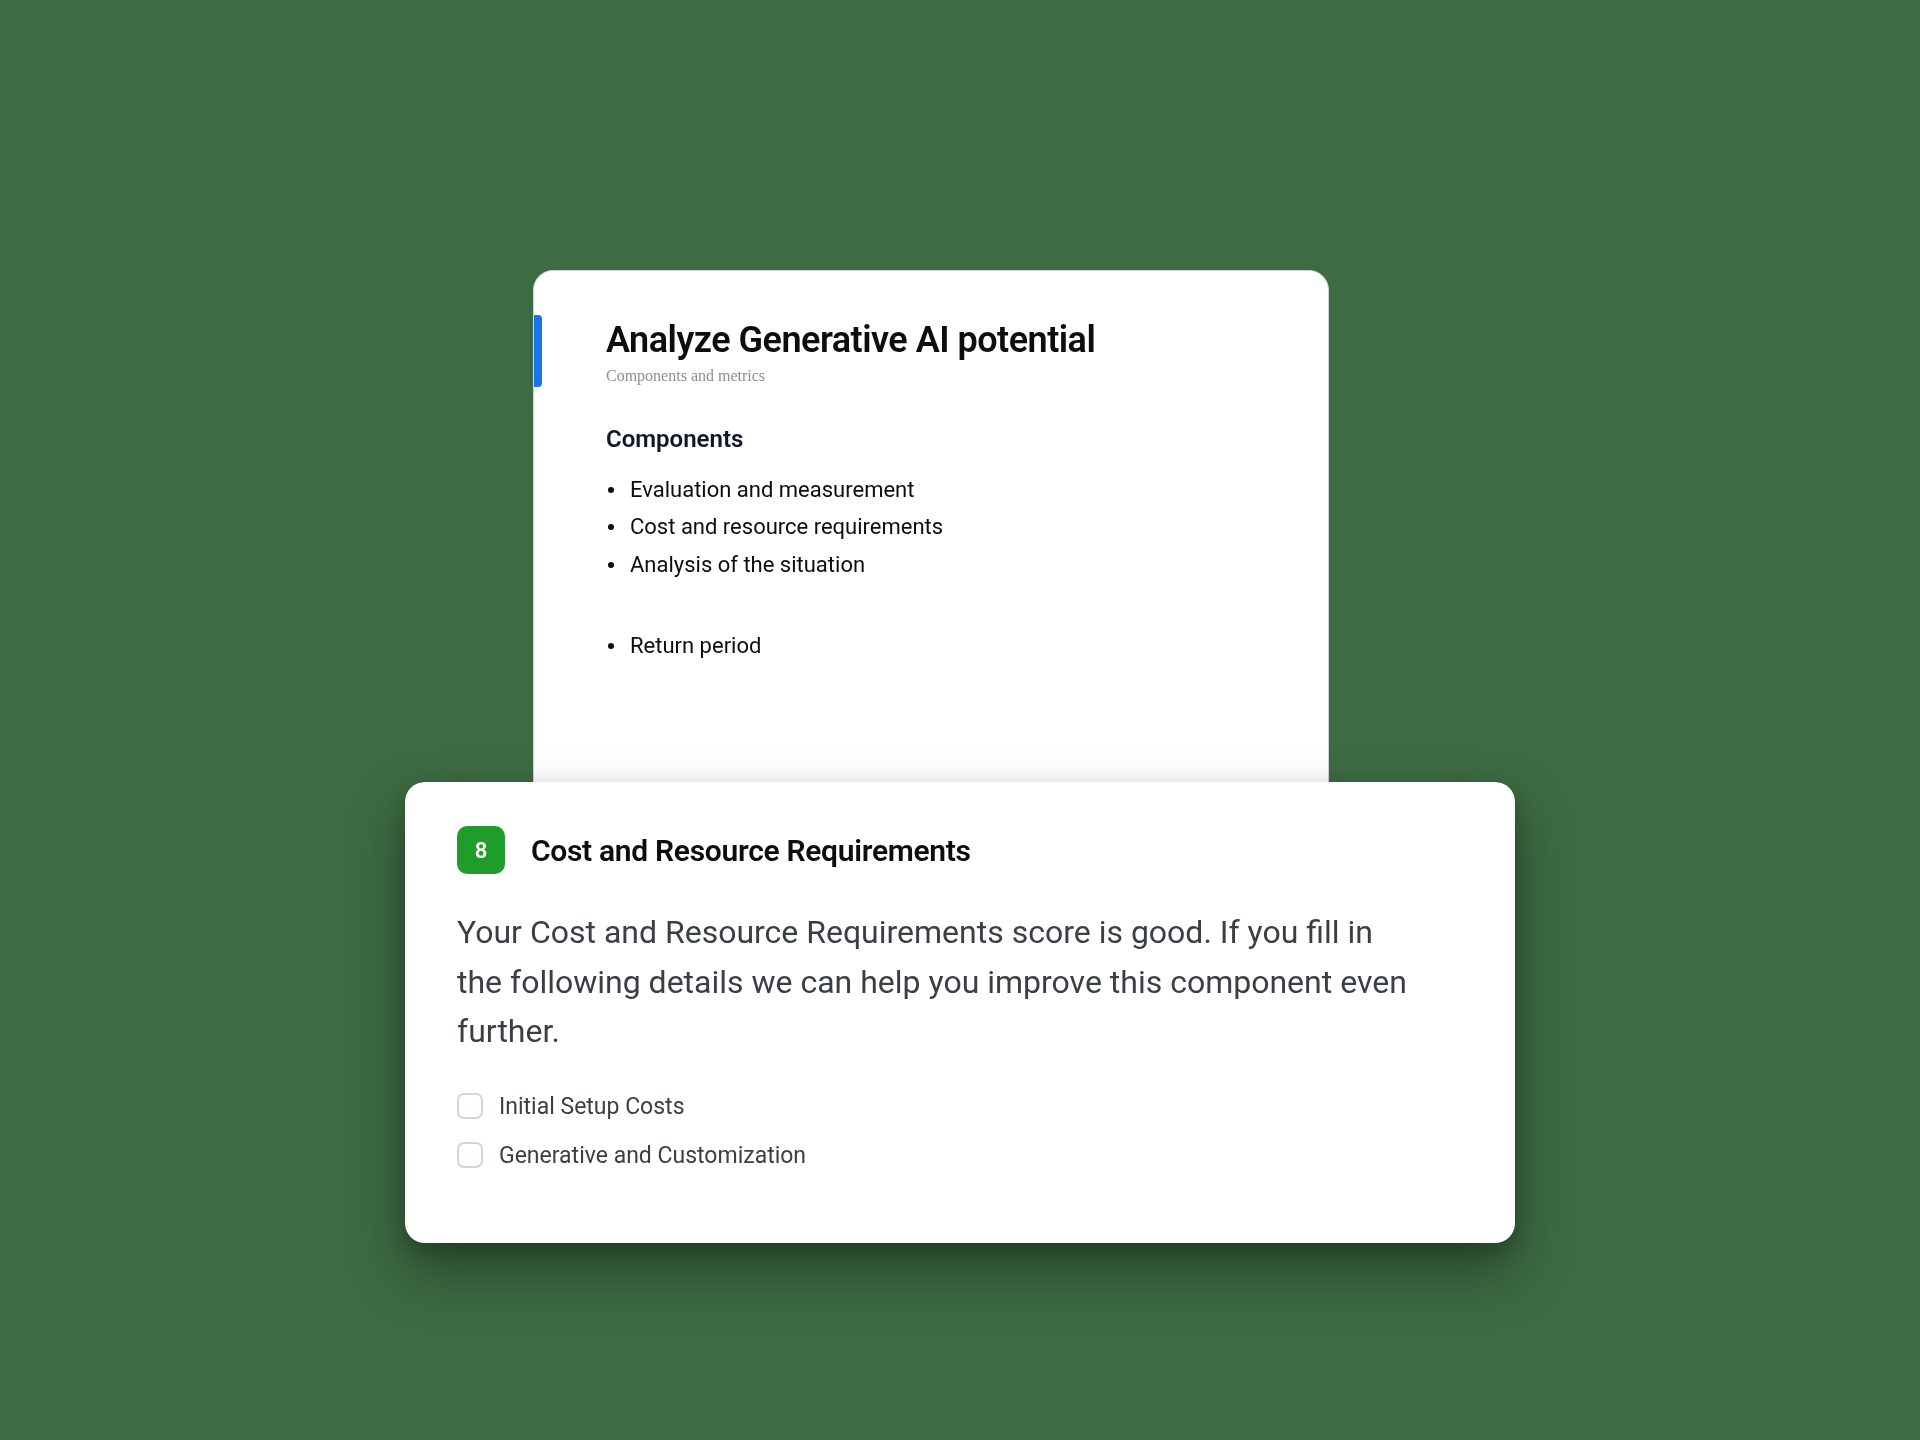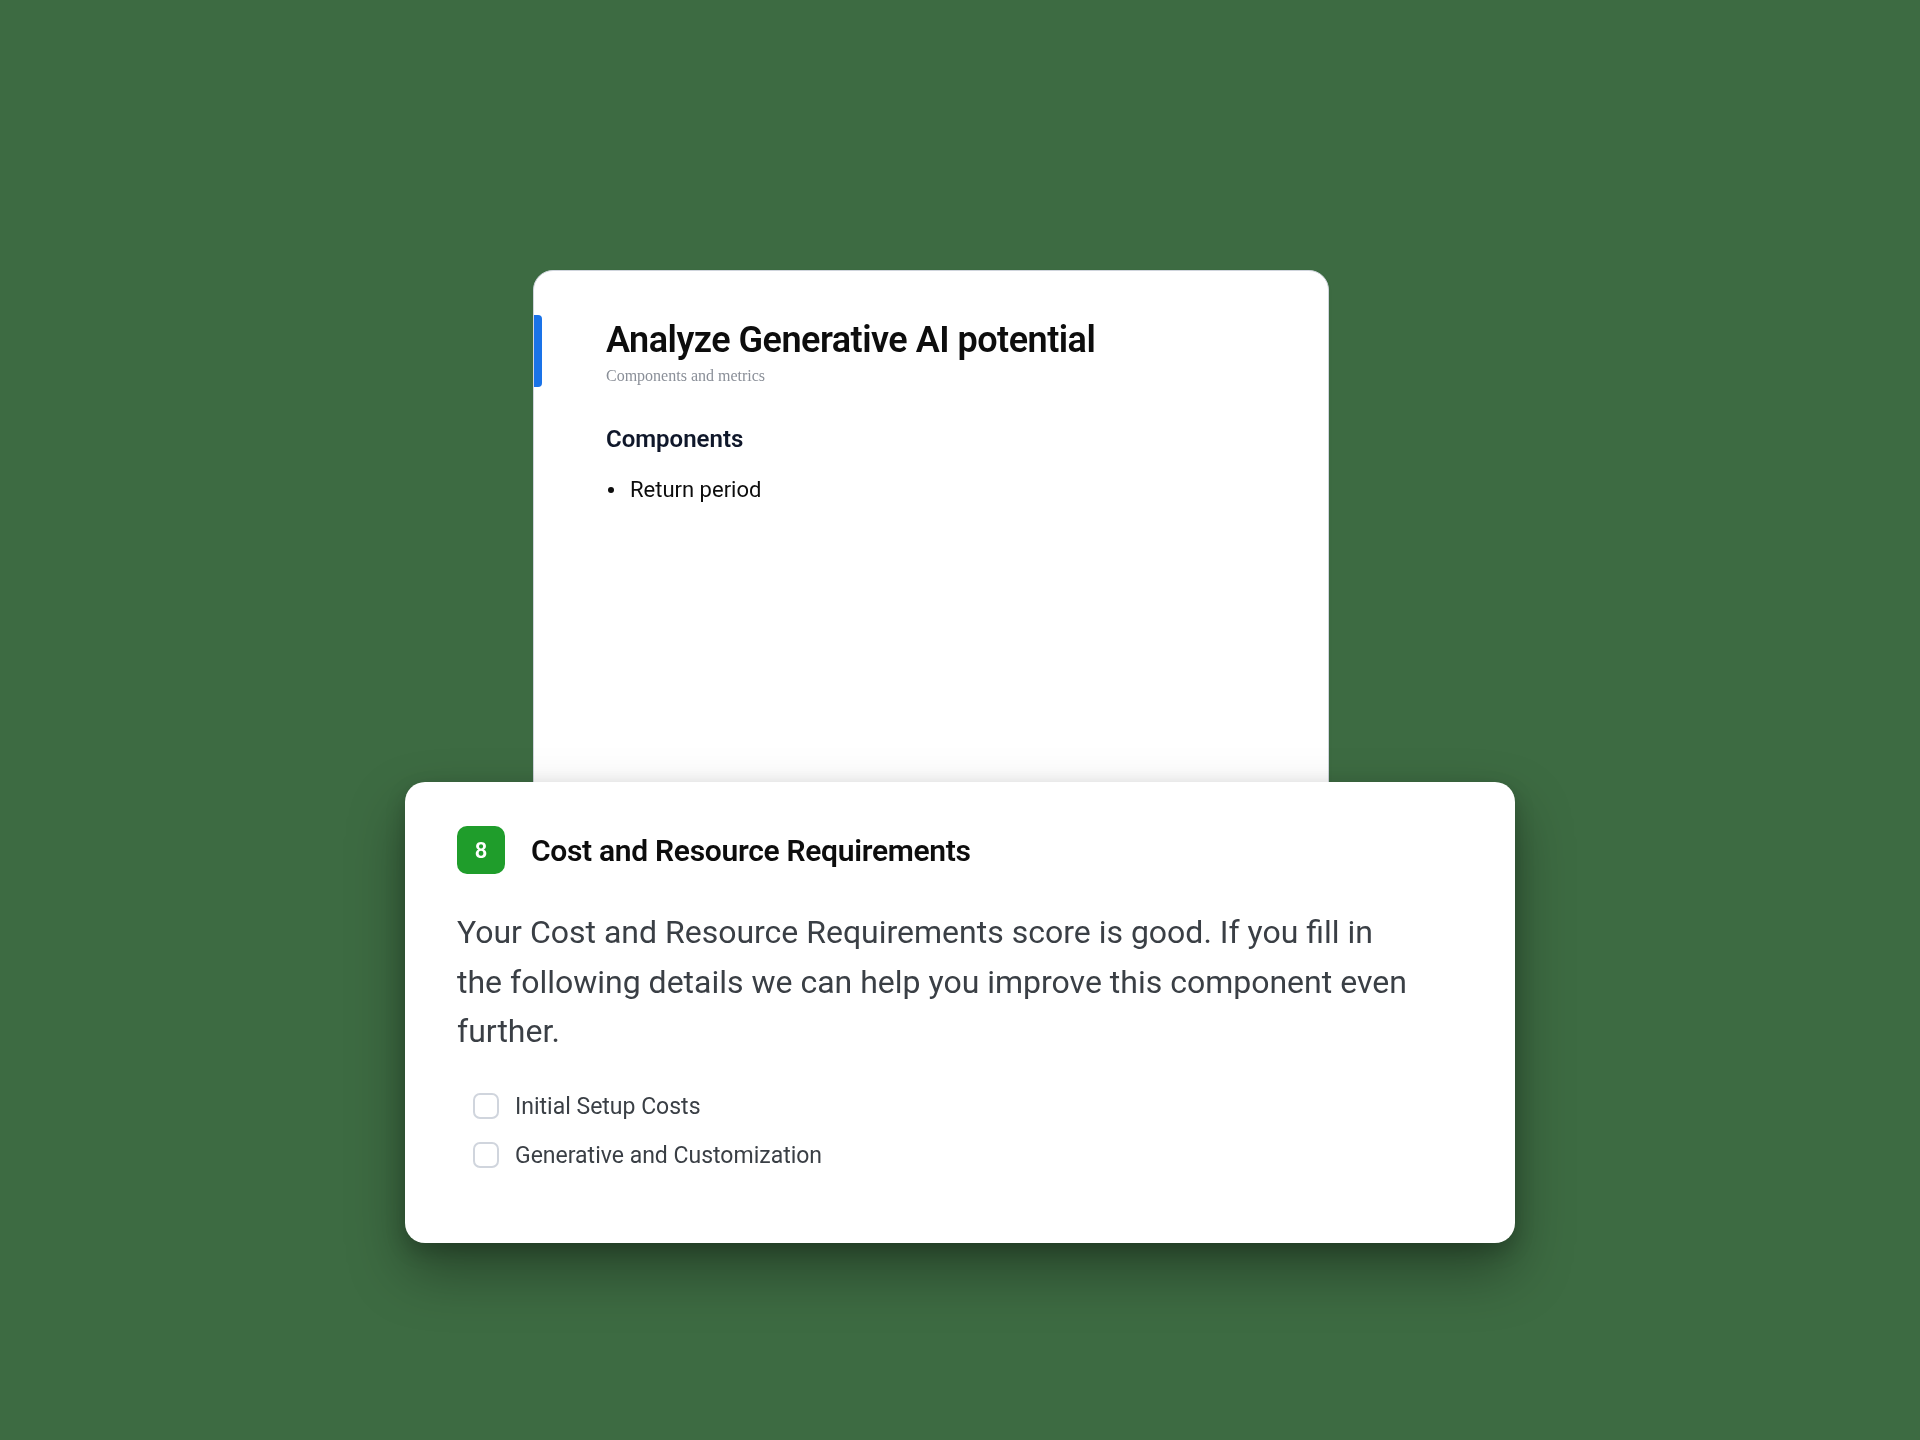--- a/index.html
+++ b/index.html
@@ -129,21 +129,20 @@
       line-height: 1.55;
       color: #3a3f45;
       margin-bottom: 36px;
       max-width: 960px;
     }
     .check-row {
       display: flex;
       align-items: center;
       gap: 16px;
       margin-bottom: 22px;
-      margin-left: 16px;
     }
     .checkbox {
       width: 26px;
       height: 26px;
       border: 2px solid #d0d5dd;
       border-radius: 7px;
       background: #ffffff;
       flex-shrink: 0;
       cursor: pointer;
     }
@@ -156,20 +155,25 @@
 <body>
 
 <div class="stage">
 
   <div class="back-card">
     <div class="accent-bar"></div>
     <h1 class="back-title">Analyze Generative AI potential</h1>
     <div class="back-subtitle">Components and metrics</div>
 
     <h2 class="section-heading">Components</h2>
+    <ul class="bullet-list">
+      <li>Evaluation and measurement</li>
+      <li>Cost and resource requirements</li>
+      <li>Analysis of the situation</li>
+    </ul>
 
     <ul class="bullet-list">
       <li>Return period</li>
     </ul>
   </div>
 
   <div class="front-card">
     <div class="front-header">
       <div class="score-badge">8</div>
       <h2 class="front-title">Cost and Resource Requirements</h2>

